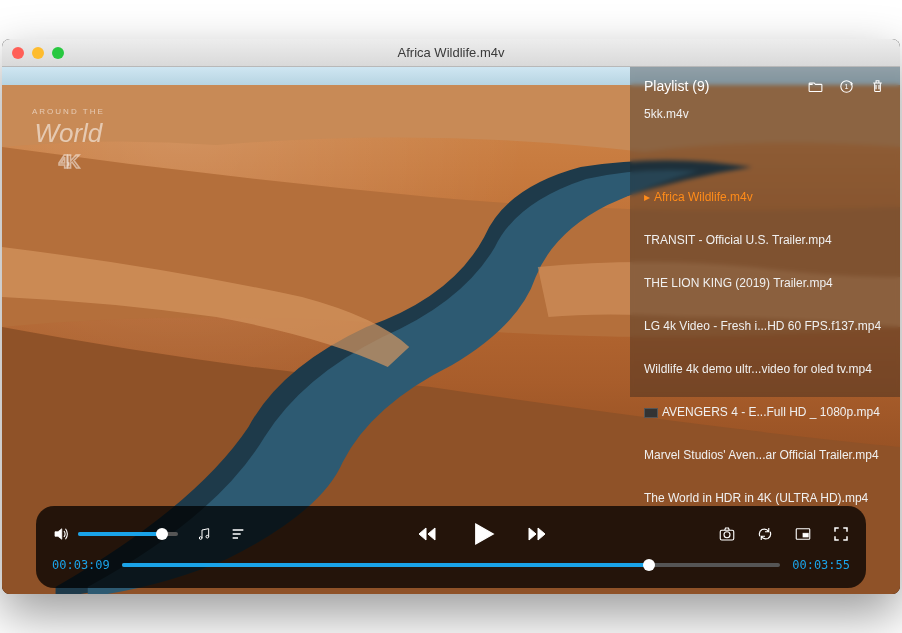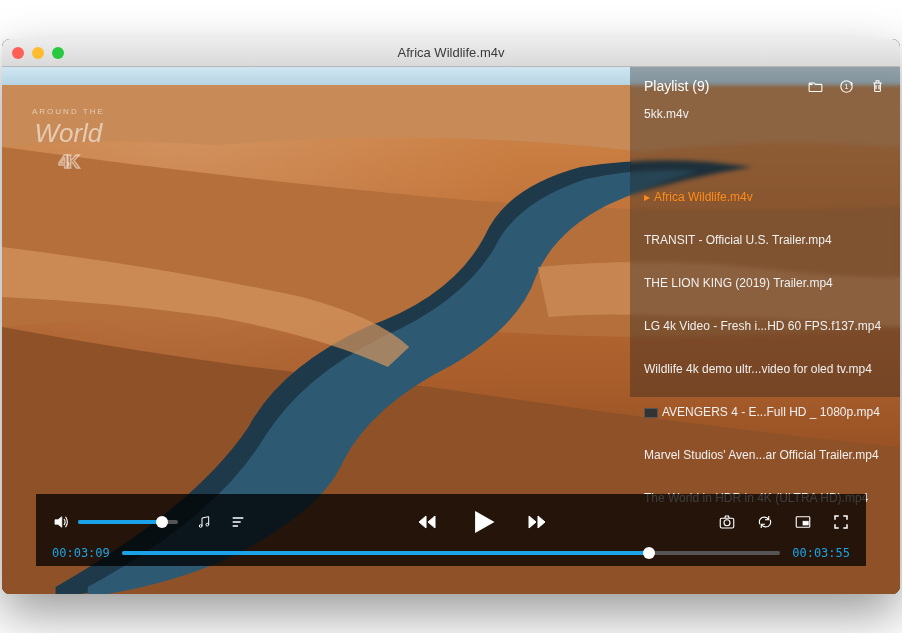--- a/index.html
+++ b/index.html
@@ -143,23 +143,24 @@
   }
   .pl-item .marker {
     margin-right: 4px;
   }
 
   
   .controls {
     position: absolute;
     left: 34px;
     right: 34px;
-    bottom: 28px;
+    bottom: 6px;
     background: rgba(0,0,0,0.75);
-    padding: 10px 16px 6px;
+    padding: 10px 16px 16px;
+    border-radius: 18px;
   }
   .controls-row {
     display: flex;
     align-items: center;
     height: 36px;
   }
   .btn-icon {
     color: #fff;
     display: flex;
     align-items: center;

